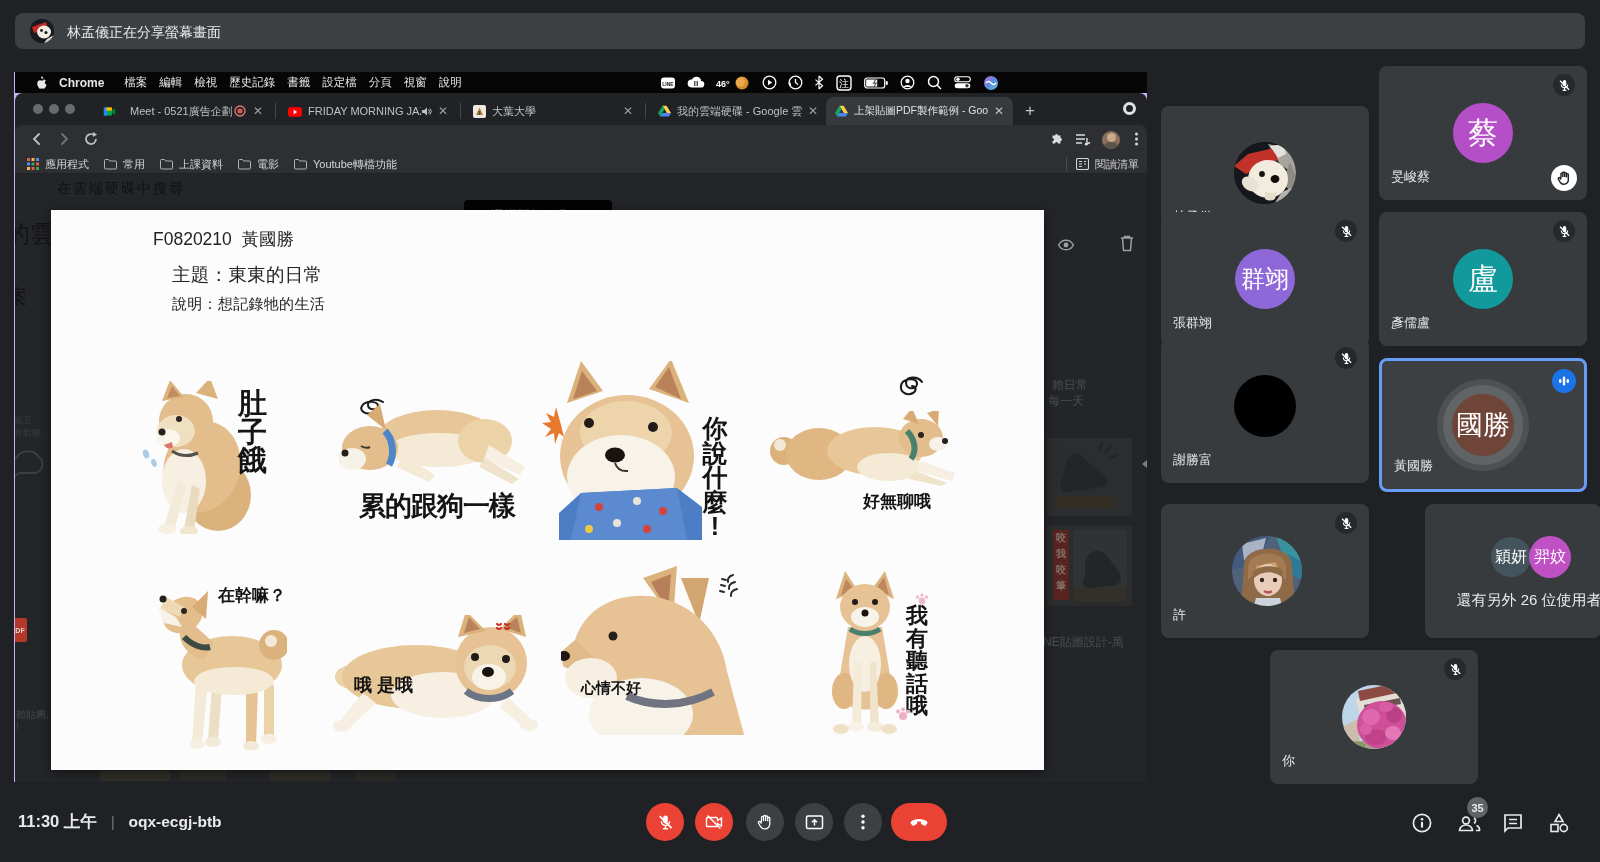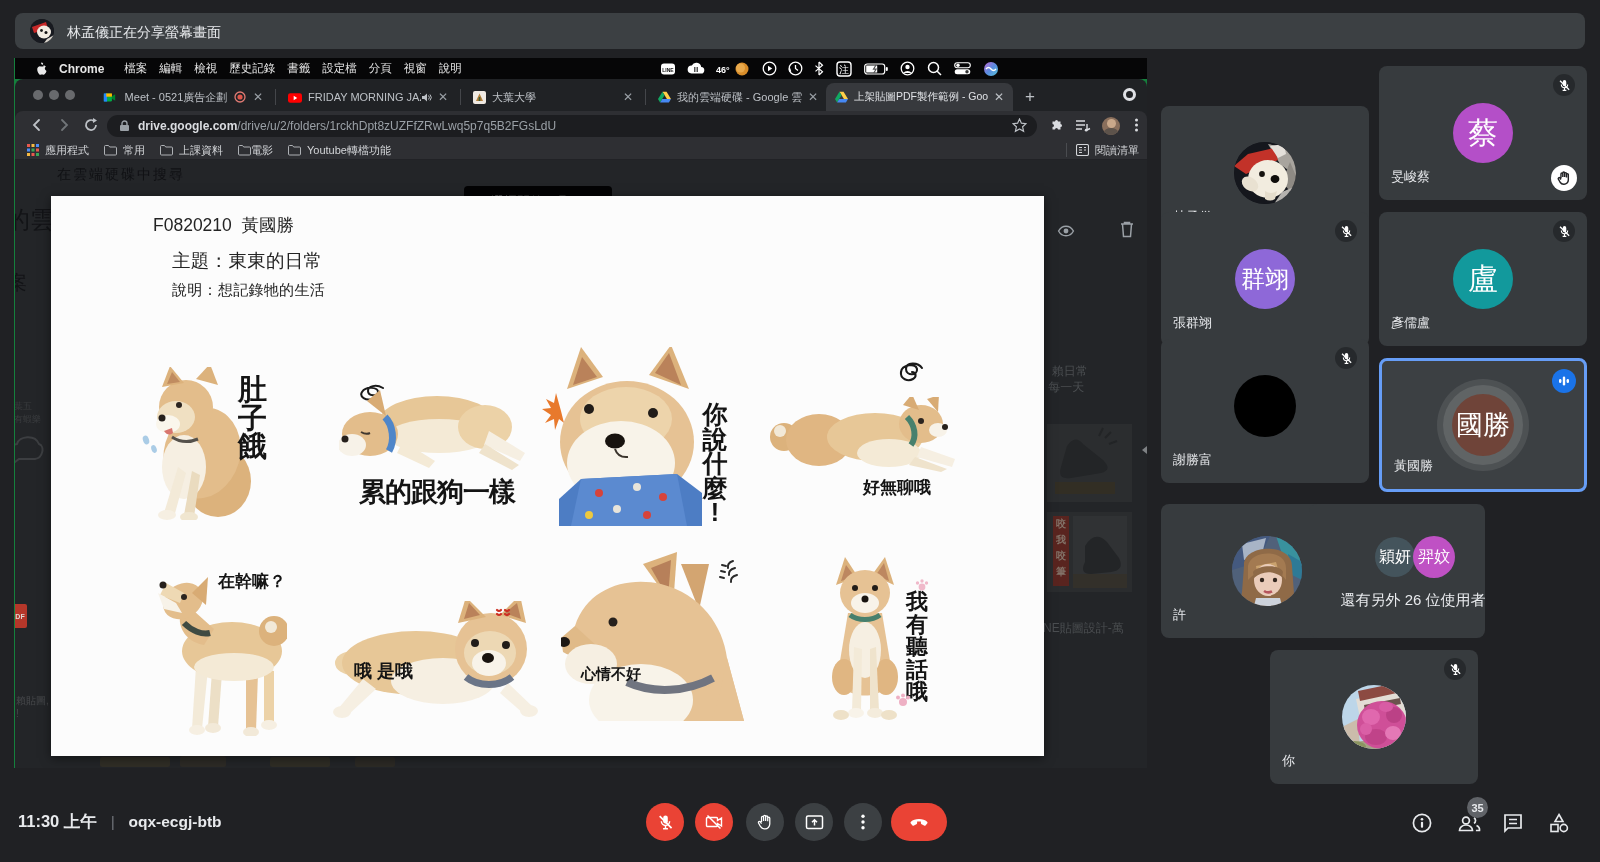--- a/index.html
+++ b/index.html
@@ -26,21 +26,21 @@
         <path d="M2 8 L16 3 L18 10 L4 14 Z" fill="#c62828"></path>
         <ellipse cx="14" cy="13" rx="7" ry="6.5" fill="#f2ece2"></ellipse>
         <circle cx="11.5" cy="11.5" r="1.4" fill="#1a1a1a"></circle>
         <circle cx="16" cy="13.5" r="1.5" fill="#111"></circle>
         <path d="M17 20 L24 16 L24 24 L14 24 Z" fill="#d8d4cc"></path>
       </svg>
     </div>
     <div class="abs" style="left:52px; top:0; height:40px; display:flex; align-items:center; color:#e8eaed; font-size:14px;">林孟儀正在分享螢幕畫面</div>
   </div>
 
-  <div class="abs" id="macscreen" style="left:14px; top:58px; width:1133px; height:710px; background:#15803d;">
+  <div class="abs" id="macscreen" style="left:14px; top:72px; width:1133px; height:710px; background:#c4b5fd;">
 
     <div class="abs" style="left:1px; top:0; width:1132px; height:21px; background:#060607; display:flex; align-items:center; color:#e6e6e6; font-size:11.5px;">
       <svg style="margin-left:20px;" width="12" height="14" viewBox="0 0 12 14">
           <path d="M8.4 3.4 c0.9 -0.1 1.9 0.4 2.5 1.2 c-1.5 1 -1.6 3.3 0.6 4.3 c-0.3 1 -0.9 2.3 -1.7 3.2 c-0.7 0.8 -1.3 0.8 -1.9 0.5 c-0.6 -0.2 -1 -0.3 -1.8 0 c-0.8 0.3 -1.3 0.3 -1.9 -0.4 C2.9 11 1.9 8.5 2.3 6.6 c0.3 -1.5 1.4 -2.4 2.6 -2.4 c0.6 0 1.3 0.4 1.8 0.4 c0.5 0 1 -0.2 1.7 -0.2Z M7.9 2.8 c-0.6 0.1 -1.3 -0.2 -1.6 -0.7 c-0.3 -0.5 -0.3 -1.2 0 -1.7 c0.6 -0.1 1.4 0.3 1.7 0.8 c0.3 0.5 0.2 1.1 -0.1 1.6Z" fill="#e8e8e8"></path>
         </svg>
       <span style="margin-left:12px; font-weight:bold; font-size:12px;">Chrome</span>
       <span style="margin-left:20px;">檔案</span>
       <span style="margin-left:12px;">編輯</span>
       <span style="margin-left:12px;">檢視</span>
       <span style="margin-left:12px;">歷史記錄</span>
@@ -123,21 +123,21 @@
         <div class="abs" style="left:50px; top:11px; width:10px; height:10px; border-radius:50%; background:#686a6d;"></div>
         <div id="tabs" style="position:absolute; left:80px; top:4px; height:28px; display:flex; align-items:center; font-size:11px; color:#bdc1c6;">
 
           <div style="width:176px; height:26px; display:flex; align-items:center; padding:0 8px;">
             <svg width="13" height="13" viewBox="0 0 16 16">
                 <rect x="1" y="3" width="10" height="10" rx="1.5" fill="#00ac47"></rect>
                 <rect x="1" y="3" width="4" height="10" fill="#2684fc"></rect>
                 <rect x="4" y="3" width="7" height="4" fill="#ffba00"></rect>
                 <path d="M11 6.5 L15 4 V12 L11 9.5Z" fill="#00832d"></path>
               </svg>
-            <span style="margin-left:2px; white-space:nowrap; overflow:hidden; flex:1;text-align:center;">Meet - 0521廣告企劃</span>
+            <span style="margin-left:14px; white-space:nowrap; overflow:hidden; flex:1;">Meet - 0521廣告企劃</span>
             <svg width="12" height="12" viewBox="0 0 12 12">
                 <circle cx="6" cy="6" r="5" fill="none" stroke="#e07b74" stroke-width="1.3"></circle>
                 <circle cx="6" cy="6" r="2.6" fill="#e0564a"></circle>
               </svg>
             <span style="margin-left:7px; color:#9aa0a6; font-size:12px;">✕</span>
           </div>
           <div style="width:1px; height:16px; background:#44464a; margin:0 4px;"></div>
 
           <div style="width:176px; height:26px; display:flex; align-items:center; padding:0 8px;">
             <svg width="14" height="13" viewBox="0 0 16 14">
@@ -195,31 +195,20 @@
               <path d="M10 3 L5 8 L10 13" stroke="#bdc1c6" stroke-width="1.8" fill="none" stroke-linecap="round"></path>
             </svg>
           <svg style="position:absolute; left:41px; top:6px;" width="16" height="16" viewBox="0 0 16 16">
               <path d="M6 3 L11 8 L6 13" stroke="#717579" stroke-width="1.8" fill="none" stroke-linecap="round"></path>
             </svg>
           <svg style="position:absolute; left:68px; top:6px;" width="16" height="16" viewBox="0 0 16 16">
               <path d="M13 8 A5 5 0 1 1 10.5 3.7" stroke="#bdc1c6" stroke-width="1.7" fill="none"></path>
               <path d="M10 1 L14 3.5 L10 6Z" fill="#bdc1c6"></path>
             </svg>
 
-          <div style="position:absolute; left:92px; top:3.5px; width:930px; height:22px; background:#1c1d20; border-radius:11px; display:flex; align-items:center;">
-            <svg style="margin-left:12px;" width="11" height="12" viewBox="0 0 11 12">
-                <rect x="1" y="5" width="9" height="6" rx="1" fill="#9aa0a6"></rect>
-                <path d="M3 5 V3.5 a2.5 2.5 0 0 1 5 0 V5" stroke="#9aa0a6" stroke-width="1.4" fill="none"></path>
-              </svg>
-            <span style="margin-left:8px; font-size:12px; color:#dadce0; font-weight:bold;">drive.google.com</span>
-              <span style="font-size:12px; color:#9aa0a6;">/drive/u/2/folders/1rckhDpt8zUZFfZRwLwq5p7q5B2FGsLdU</span>
-            <svg style="position:absolute; right:10px;" width="15" height="15" viewBox="0 0 15 15">
-                <path d="M7.5 1 L9.4 5.2 L14 5.7 L10.6 8.8 L11.6 13.3 L7.5 11 L3.4 13.3 L4.4 8.8 L1 5.7 L5.6 5.2Z" fill="none" stroke="#bdc1c6" stroke-width="1.2"></path>
-              </svg>
-          </div>
           <svg style="position:absolute; left:1033px; top:7px;" width="15" height="15" viewBox="0 0 15 15">
               <path d="M6 2 a1.5 1.5 0 0 1 3 0 h2.5 v2.5 a1.5 1.5 0 0 1 0 3 V10 h-2.5 a1.5 1.5 0 0 0 -3 0 H3.5 V7.5 a1.5 1.5 0 0 0 0 -3 V2Z" transform="translate(1,1.5)" fill="#dadce0"></path>
             </svg>
           <svg style="position:absolute; left:1060px; top:7px;" width="16" height="15" viewBox="0 0 16 15">
               <path d="M1 3 h9 M1 7 h9 M1 11 h6" stroke="#dadce0" stroke-width="1.6"></path>
               <path d="M12 6 v6 M12 12 l3-1.5" stroke="#dadce0" stroke-width="1.4"></path>
               <circle cx="11.2" cy="12.2" r="1.4" fill="#dadce0"></circle>
             </svg>
           <div style="position:absolute; left:1087px; top:5.5px; width:18px; height:18px; border-radius:50%; background:#8a6f5c; overflow:hidden;">
             <div style="position:absolute; left:4.5px; top:2.5px; width:9px; height:9px; border-radius:50%; background:#caa88a;"></div>
@@ -253,21 +242,21 @@
               <path d="M0.5 1.5 a1 1 0 0 1 1-1 h3 l1.2 1.5 h5.8 a1 1 0 0 1 1 1 v6 a1 1 0 0 1 -1 1 h-10 a1 1 0 0 1 -1-1Z" fill="none" stroke="#aeb1b5" stroke-width="1"></path>
             </svg>
           <span style="margin-left:6px;">常用</span>
           <svg style="margin-left:15px;" width="13" height="11" viewBox="0 0 13 11">
               <path d="M0.5 1.5 a1 1 0 0 1 1-1 h3 l1.2 1.5 h5.8 a1 1 0 0 1 1 1 v6 a1 1 0 0 1 -1 1 h-10 a1 1 0 0 1 -1-1Z" fill="none" stroke="#aeb1b5" stroke-width="1"></path>
             </svg>
           <span style="margin-left:6px;">上課資料</span>
           <svg style="margin-left:15px;" width="13" height="11" viewBox="0 0 13 11">
               <path d="M0.5 1.5 a1 1 0 0 1 1-1 h3 l1.2 1.5 h5.8 a1 1 0 0 1 1 1 v6 a1 1 0 0 1 -1 1 h-10 a1 1 0 0 1 -1-1Z" fill="none" stroke="#aeb1b5" stroke-width="1"></path>
             </svg>
-          <span style="">電影</span>
+          <span style="margin-left:6px;">電影</span>
           <svg style="margin-left:15px;" width="13" height="11" viewBox="0 0 13 11">
               <path d="M0.5 1.5 a1 1 0 0 1 1-1 h3 l1.2 1.5 h5.8 a1 1 0 0 1 1 1 v6 a1 1 0 0 1 -1 1 h-10 a1 1 0 0 1 -1-1Z" fill="none" stroke="#aeb1b5" stroke-width="1"></path>
             </svg>
           <span style="margin-left:6px;">Youtube轉檔功能</span>
           <div style="position:absolute; right:80px; width:1px; height:14px; background:#4a4c50;"></div>
           <svg style="position:absolute; right:58px;" width="13" height="12" viewBox="0 0 13 12">
               <rect x="0.5" y="0.5" width="12" height="11" rx="1.5" fill="none" stroke="#d3d5d8" stroke-width="1.1"></rect>
               <path d="M3 3.5 h3 M3 6 h3 M3 8.5 h3 M8 3.5 h2 M8 6 h2" stroke="#d3d5d8" stroke-width="1.1"></path>
             </svg>
           <span style="position:absolute; right:8px;">閱讀清單</span>
@@ -671,21 +660,21 @@
           <svg width="13" height="13" viewBox="0 0 14 14">
             <path d="M7 1.2 a1.9 1.9 0 0 1 1.9 1.9 v2.9 a1.9 1.9 0 0 1 -3.8 0 v-2.9 A1.9 1.9 0 0 1 7 1.2Z" fill="#fff"></path>
             <path d="M3.6 6 a3.4 3.4 0 0 0 6.8 0" stroke="#fff" fill="none" stroke-width="1.2"></path>
             <path d="M7 9.4 V12 M5 12.2 h4" stroke="#fff" stroke-width="1.2"></path>
             <path d="M2.2 1.8 L12 11.6" stroke="#fff" stroke-width="1.4"></path>
           </svg>
         </div>
       <div class="tname">許</div>
     </div>
 
-    <div class="tile" style="left:1309px; top:504px; width:176px; height:134px;">
+    <div class="tile" style="left:1425px; top:504px; width:176px; height:134px;">
       <div class="avletter" style="left:66px; top:33px; width:40px; height:40px; background:#44545c; font-size:16px;">穎妍</div>
       <div class="avletter" style="left:104px; top:32px; width:42px; height:42px; background:#bf51c4; font-size:16px;">羿妏</div>
       <div class="abs" style="left:0; top:87px; width:208px; text-align:center; color:#e8eaed; font-size:15px;">還有另外 26 位使用者</div>
     </div>
 
     <div class="tile" style="left:1270px; top:650px; width:208px; height:134px;">
       <div class="abs" style="left:72px; top:35px; width:64px; height:64px; border-radius:50%; overflow:hidden;">
         <svg width="64" height="64">
           <rect width="64" height="64" fill="#bdd6e9"></rect>
           <path d="M14 14 L64 4 L64 34 L20 42 Z" fill="#e3ddd5"></path>

